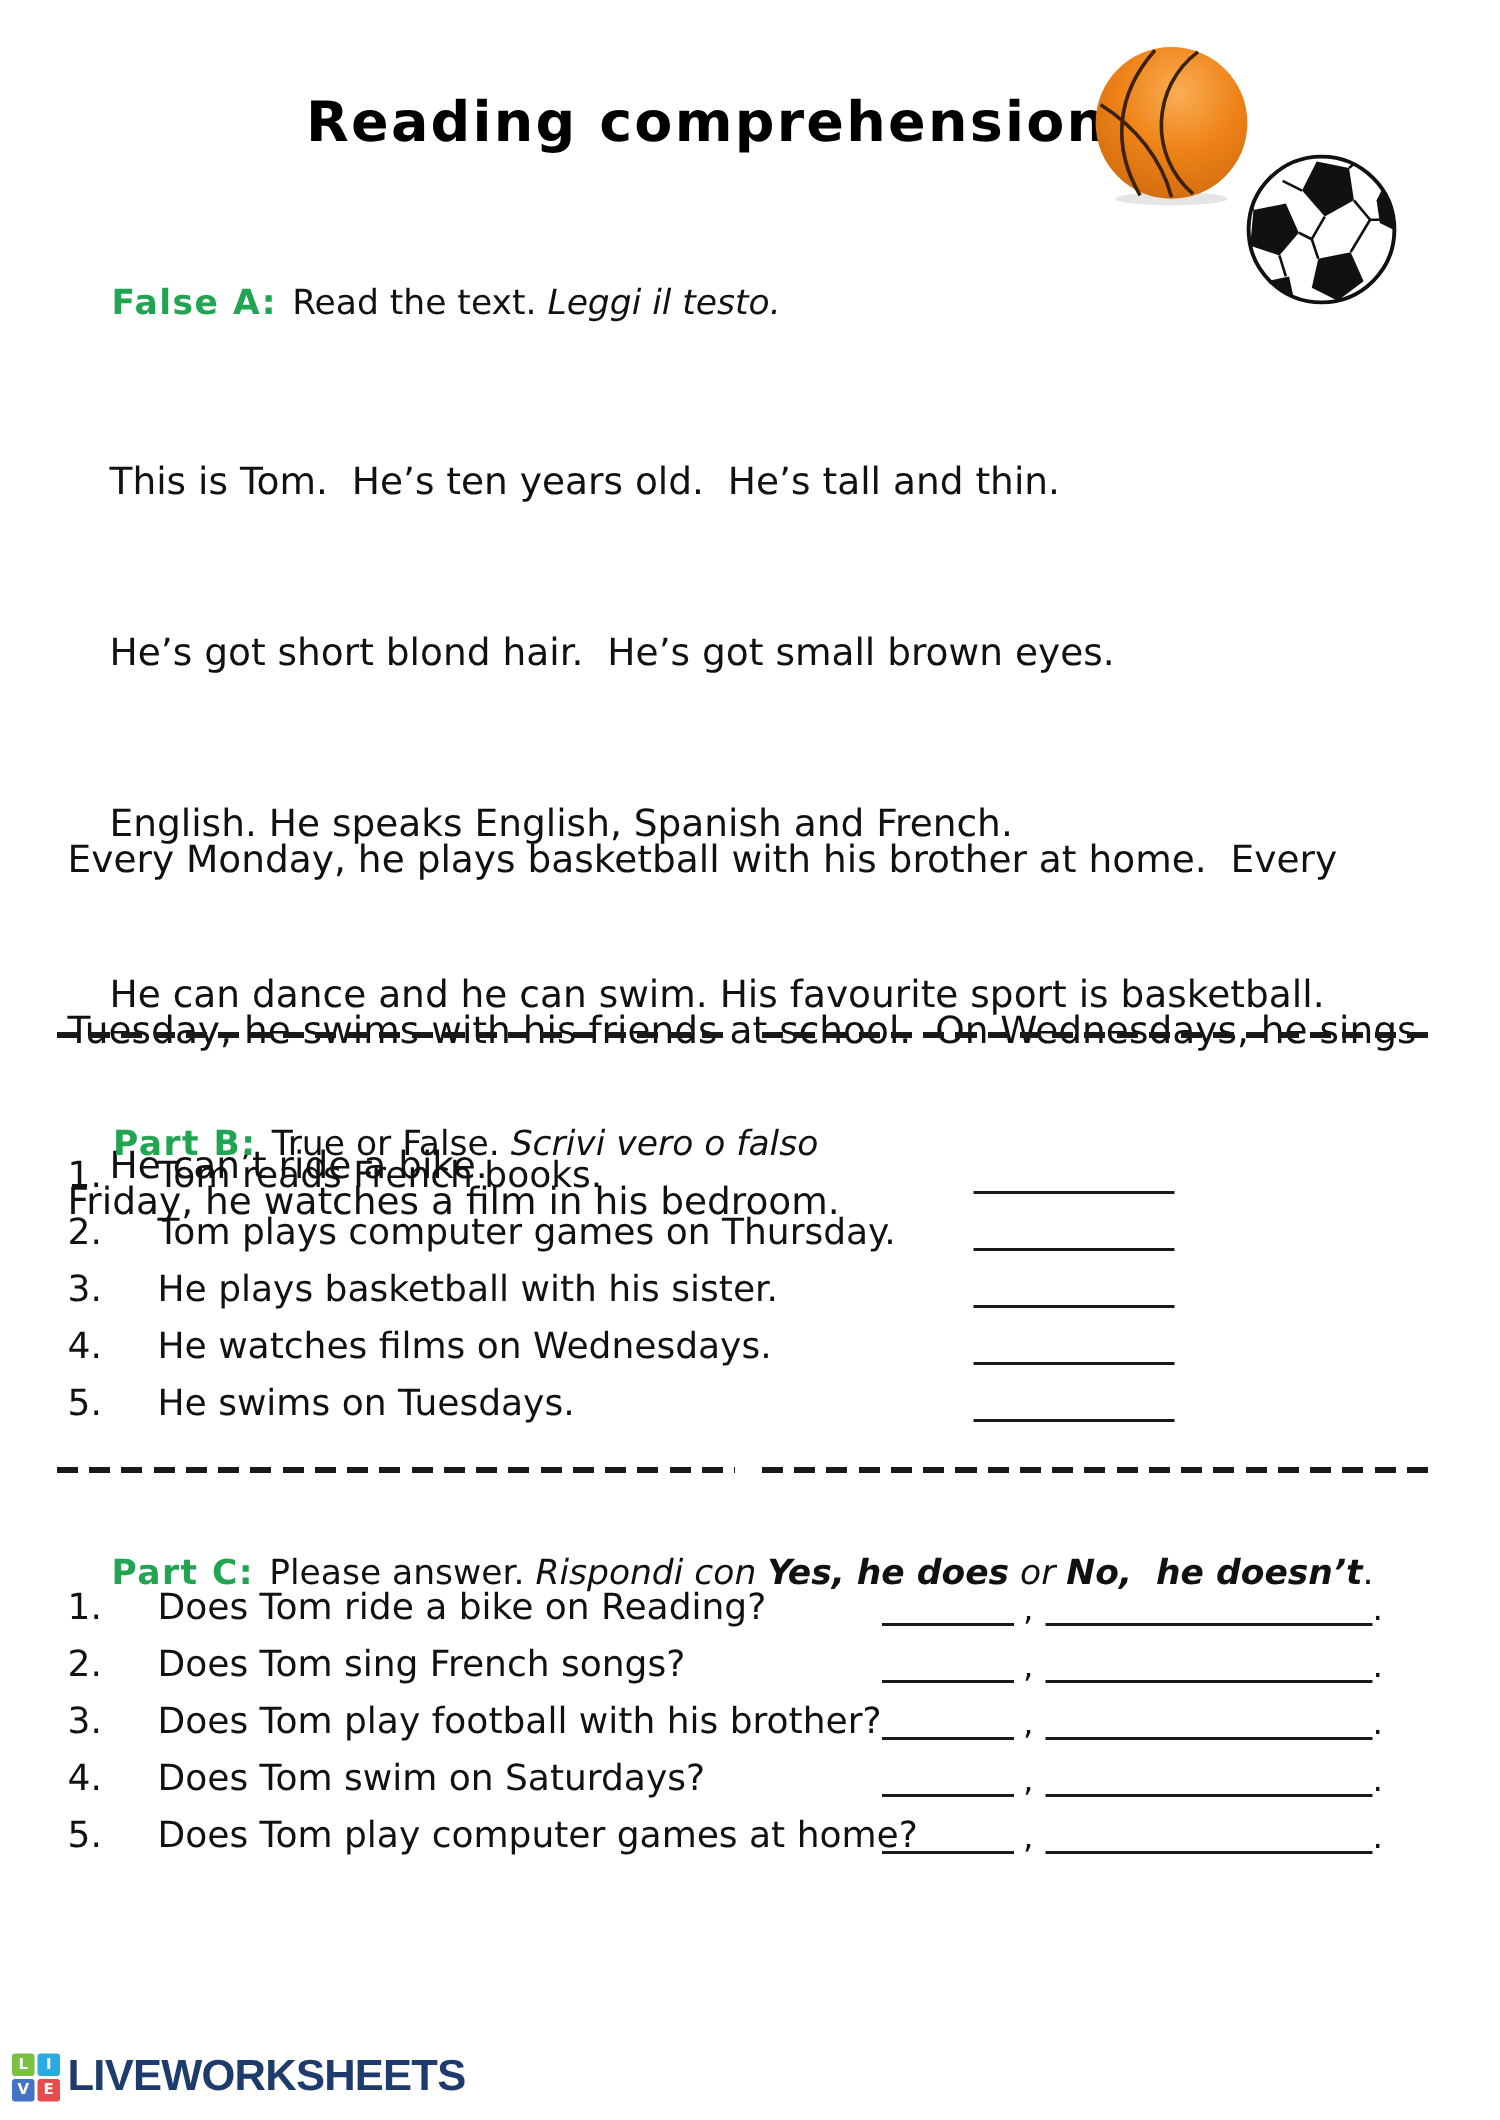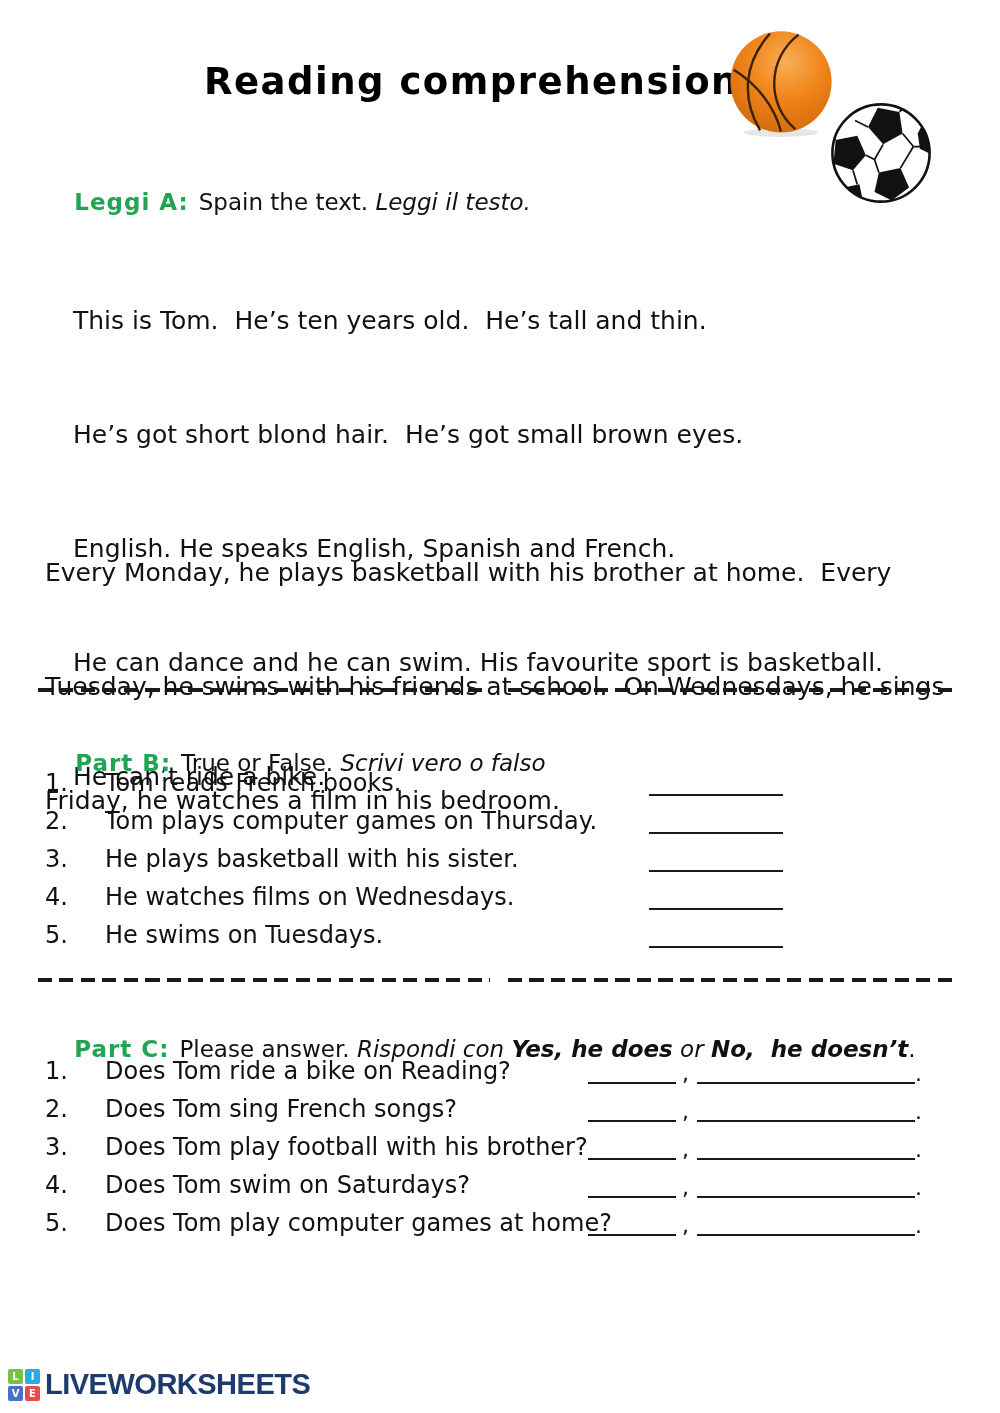--- a/index.html
+++ b/index.html
@@ -136,21 +136,21 @@
         <polygon points="47,8 67,12 70,32 52,42 38,26"></polygon>
         <polygon points="8,38 28,34 36,52 24,66 6,60"></polygon>
         <polygon points="48,68 68,64 76,82 60,94 44,86"></polygon>
         <polygon points="88,24 102,32 102,54 86,46 84,32"></polygon>
         <polygon points="16,82 30,79 33,93 20,102 8,92"></polygon>
       </g>
     </g>
   </svg>
 
   <div class="abs section-head head-a">
-    <span class="part-label">Leggi A:</span><span>Spain the text. </span><span class="it">Leggi il testo.</span>
+    <span class="part-label">False A:</span><span>Read the text. </span><span class="it">Leggi il testo.</span>
   </div>
 
   <div class="abs para para-1">
     <div>This is Tom.  He’s ten years old.  He’s tall and thin.</div>
     <div>He’s got short blond hair.  He’s got small brown eyes.</div>
     <div>English. He speaks English, Spanish and French.</div>
     <div>He can dance and he can swim. His favourite sport is basketball.</div>
     <div>He can’t ride a bike.</div>
   </div>
 

